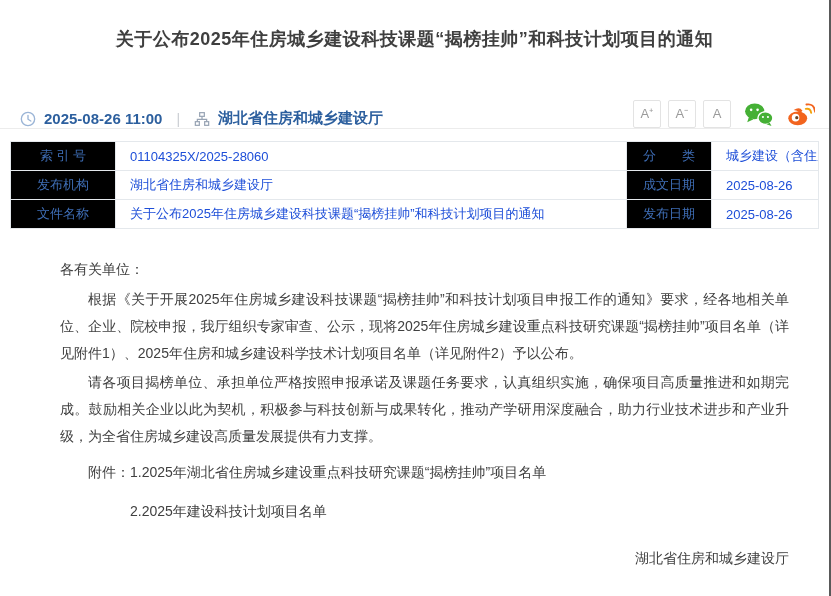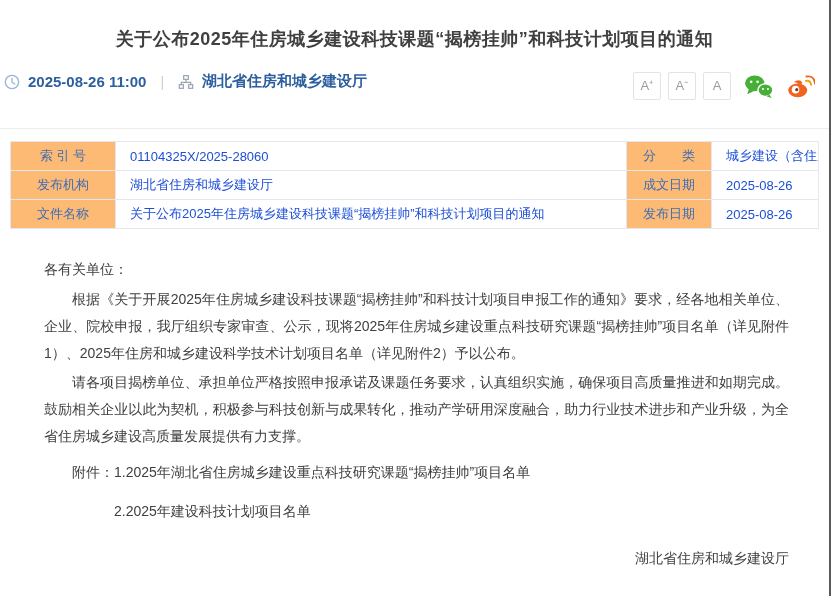--- a/index.html
+++ b/index.html
@@ -8,42 +8,42 @@
     width: 831px; height: 596px; overflow: hidden; position: relative;
     font-family: "Liberation Sans", sans-serif;
     border-right: 2px solid #595959;
     background: #fff;
   }
   .page-title {
     text-align: center; font-size: 18px; font-weight: 700; color: #3f3f3f;
     padding: 28px 45px 21px 45px; letter-spacing: .5px; line-height: 23px;
   }
   .meta-bar {
-    height: 57px; display: flex; align-items: flex-start;
-    padding: 0 14px 0 4px; border-bottom: 1px solid #ececec;
+    height: 57px; display: flex; align-items: flex-end;
+    padding: 0 14px 0 20px; border-bottom: 1px solid #ececec;
   }
   .meta-left { display: flex; align-items: center; gap: 8px; }
   .meta-time { color: #2c5f9e; font-size: 15px; font-weight: 600; }
   .meta-sep { color: #c9cdd2; font-size: 14px; margin: 0 6px; }
   .meta-source { color: #2c5f9e; font-size: 15px; font-weight: 600; }
   .meta-right { margin-left: auto; display: flex; align-items: center; gap: 7px; }
   .fz-btn {
     width: 28px; height: 28px; background: #fff; border: 1px solid #e3e3e3;
     border-radius: 2px; color: #9b9b9b; font-size: 13px; line-height: 26px;
     text-align: center; cursor: pointer; font-family: "Liberation Sans", sans-serif;
   }
   .share-btn { border: none; background: transparent; cursor: pointer; padding: 0; margin-left: 6px; display:flex; align-items:center; }
   .info-table-wrap { padding: 12px 10px 0 10px; }
   table.info-table { width: 100%; border-collapse: collapse; font-size: 13px; table-layout: fixed; }
   table.info-table td { border: 1px solid #e4e8ec; height: 29px; overflow: hidden; white-space: nowrap; }
-  td.lbl { background: #fdba74; color: #3e6db5; text-align: center; }
+  td.lbl { background: #000000; color: #3e6db5; text-align: center; }
   td.val { color: #1d4ed8; padding-left: 14px; }
   col.c-l1 { width: 105px; } col.c-v1 { width: auto; }
   col.c-l2 { width: 85px; }  col.c-v2 { width: 107px; }
-  .article { padding: 27px 40px 0 44px; font-size: 14px; color: #404040; }
+  .article { padding: 27px 40px 0 60px; font-size: 14px; color: #404040; }
   .article .salutation { line-height: 27px; margin-bottom: 3px; }
   .article p.body-p { line-height: 27px; text-indent: 2em; text-align: justify; margin-bottom: 2px; }
   .attachments { margin-top: 9px; }
   .att-line1 { line-height: 27px; text-indent: 2em; }
   .att-line2 { line-height: 27px; text-indent: 5em; margin-top: 12px; }
   .signature { text-align: right; margin-top: 23px; line-height: 20px; }
   svg { display: block; }
 </style>
 </head>
 <body>

